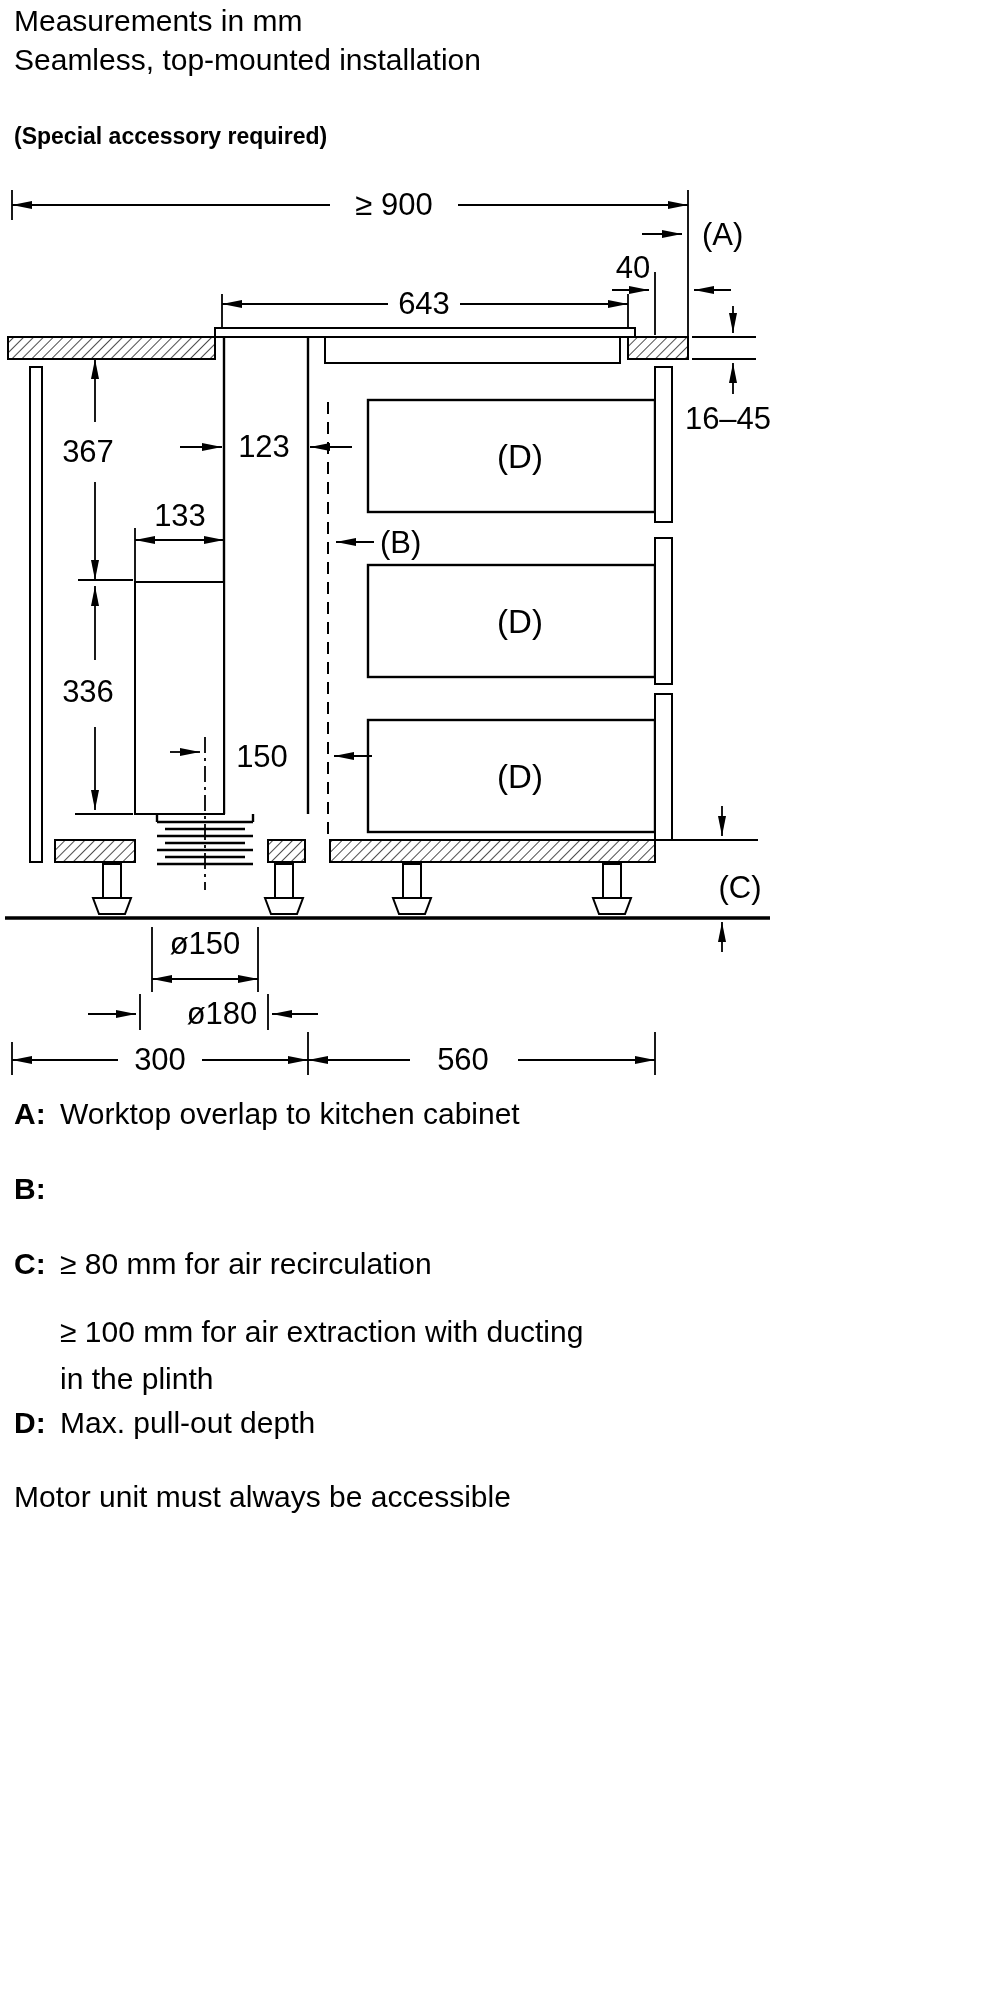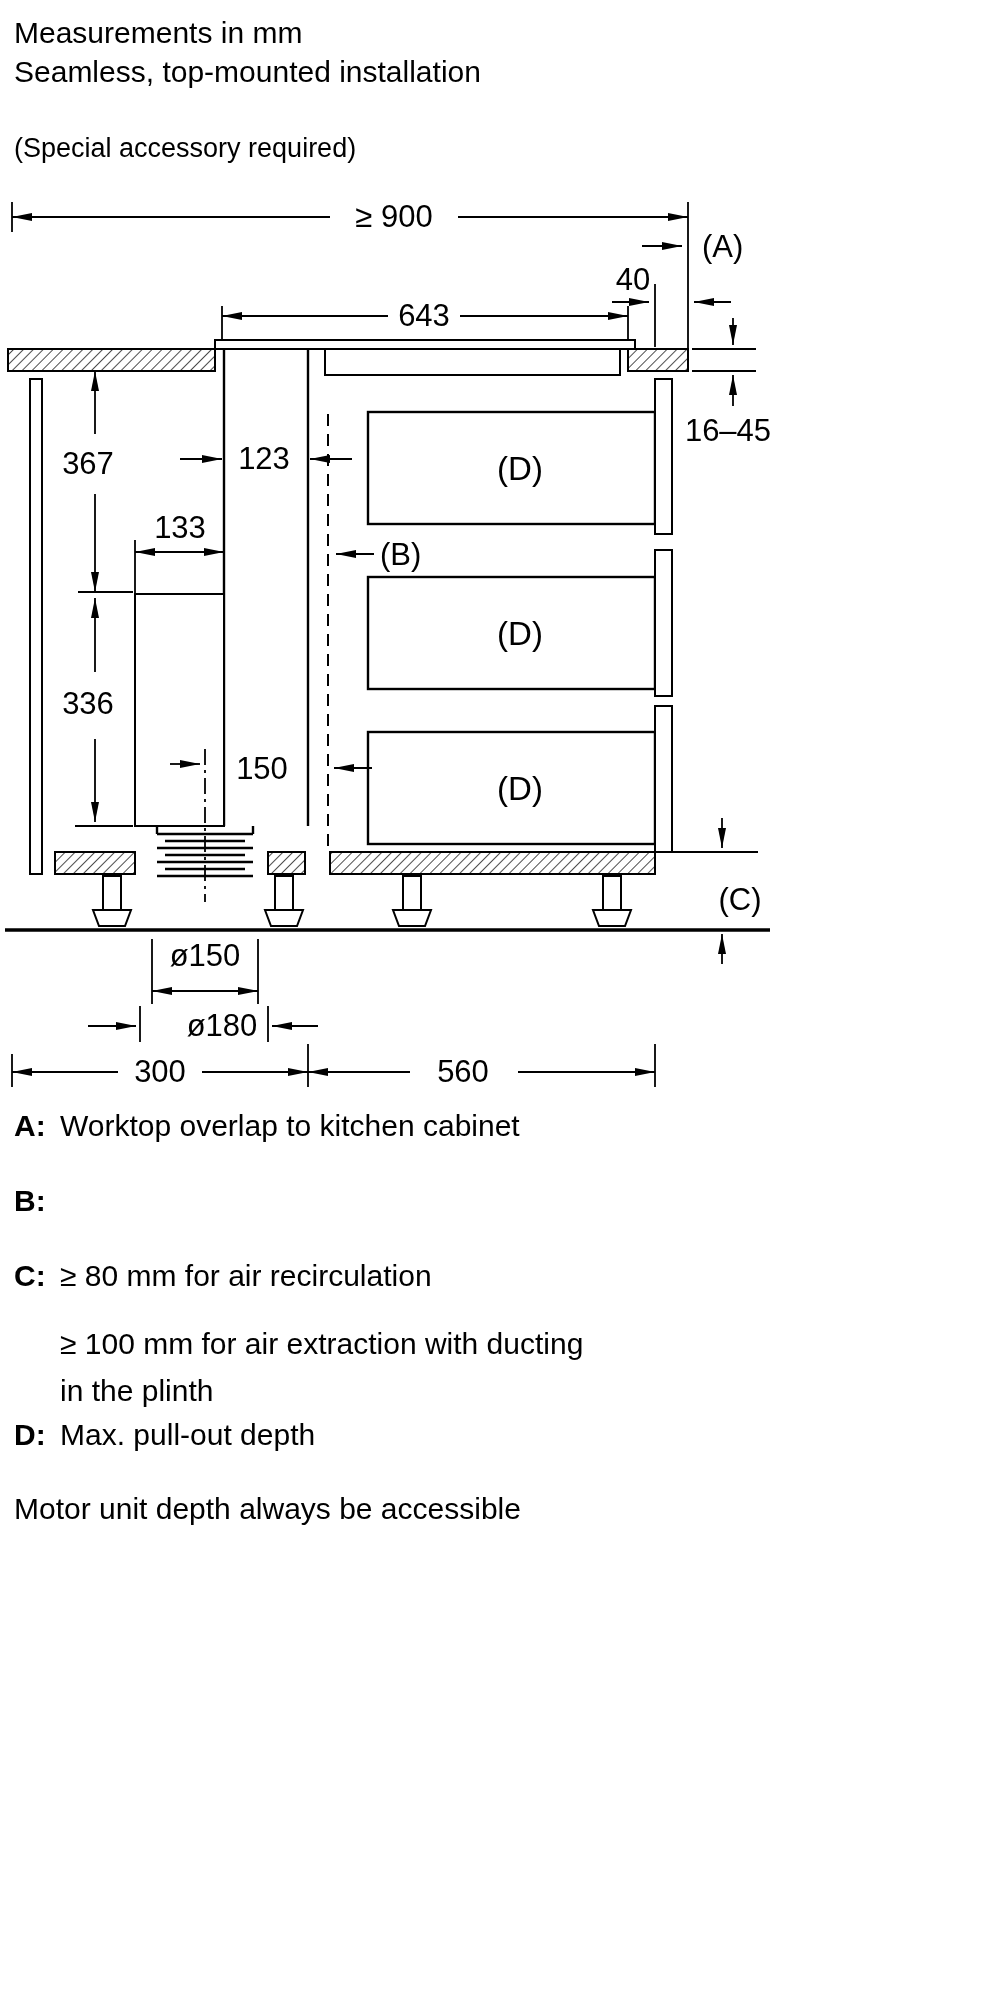--- a/index.html
+++ b/index.html
@@ -2,24 +2,24 @@
 <html><head>
 <meta charset="utf-8">
 <style>
   html,body { margin:0; padding:0; }
   body {
     width:1000px; height:2000px;
     background:#ffffff; color:#000;
     font-family:"Liberation Sans", sans-serif;
     overflow:hidden;
   }
-  header { padding:14px 0 0 14px; }
+  header { padding:2px 0 0 14px; }
   .h-sub   { font-size:30px; line-height:38px; font-weight:400; }
   .h-title { font-size:30px; line-height:40px; font-weight:400; }
-  .h-note  { font-size:27px; line-height:40px; font-weight:400; margin-top:36px; }
+  .h-note  { font-size:23px; line-height:40px; font-weight:700; margin-top:36px; }
 
   svg.diagram { display:block; margin-top:26px; }
 
   
   .dl    { stroke:#000; stroke-width:1.8; fill:none; }
   .dl2   { stroke:#000; stroke-width:2.4; fill:none; }
   .shape  { fill:#fff; stroke:#000; stroke-width:2; }
   .shape2 { fill:#fff; stroke:#000; stroke-width:2.4; }
   .hatched { fill:url(#hatch); stroke:#000; stroke-width:2; }
   .dashed  { stroke:#000; stroke-width:2; stroke-dasharray:12 8; fill:none; }
@@ -266,14 +266,14 @@
     <span class="ltext">≥ 100 mm for air extraction with ducting</span>
   </div>
   <div class="lrow r-c2b">
     <span class="lkey"></span>
     <span class="ltext">in the plinth</span>
   </div>
   <div class="lrow r-d">
     <span class="lkey">D:</span>
     <span class="ltext">Max. pull-out depth</span>
   </div>
-  <div class="lfoot">Motor unit depth always be accessible</div>
+  <div class="lfoot">Motor unit must always be accessible</div>
 </section>
 
 </body></html>

